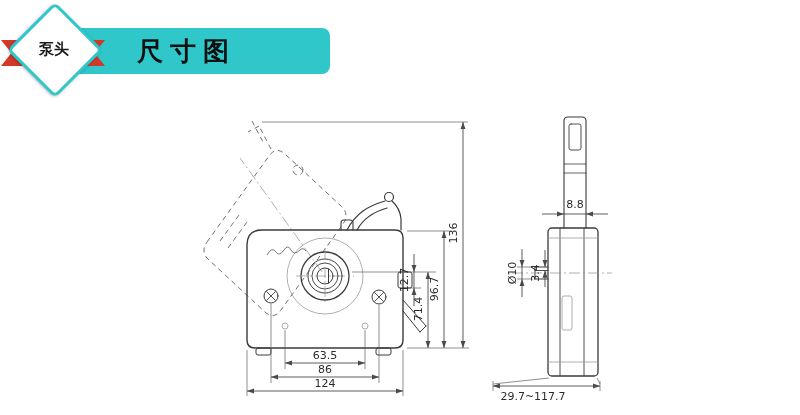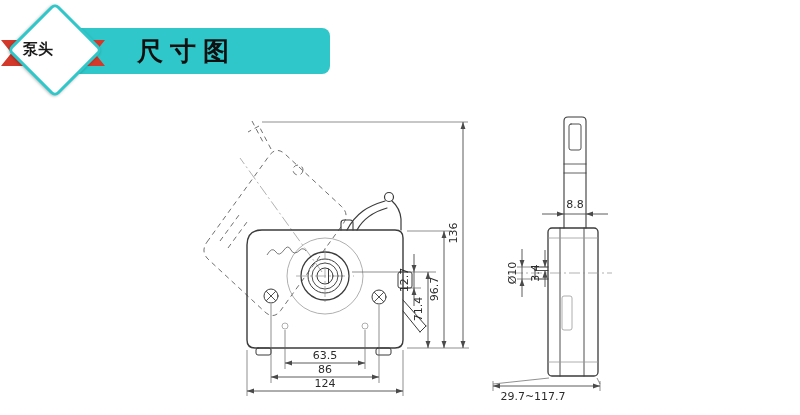--- a/index.html
+++ b/index.html
@@ -7,21 +7,21 @@
          font-family:"DejaVu Sans",sans-serif;}
   
   .banner{position:absolute;left:36px;top:28px;width:294px;height:46px;background:#2fc7c9;
           border-radius:8px;display:flex;align-items:center;justify-content:center;}
   .banner-title{font-size:26px;font-weight:bold;color:#101010;letter-spacing:7px;padding-left:7px;}
   .ribbon{position:absolute;left:1px;top:40px;width:104px;height:26px;background:#d2392a;
           clip-path:polygon(0% 0%,100% 0%,90% 50%,100% 100%,0% 100%,10% 50%);}
   .diamond{position:absolute;left:21px;top:16px;width:62px;height:62px;background:#ffffff;
            border:3px solid #2fc7c9;border-radius:6px;transform:rotate(45deg);
            box-shadow:0 1px 3px rgba(0,0,0,.28);}
-  .badge-label{position:absolute;left:23px;top:40px;width:62px;text-align:left;
+  .badge-label{position:absolute;left:23px;top:40px;width:62px;text-align:center;
                font-size:15px;font-weight:bold;color:#1b1b1b;}
   
   svg{position:absolute;left:0;top:0;}
   .solid{stroke:#3b3b3b;fill:none;stroke-linecap:round;stroke-linejoin:round;}
   .thin{stroke:#9a9a9a;stroke-width:.8;fill:none;}
   .dash{stroke:#707070;stroke-width:1;fill:none;stroke-dasharray:5 4;stroke-linejoin:round;}
   .cl{stroke:#8f8f8f;stroke-width:.7;stroke-dasharray:11 3 2 3;fill:none;}
   .ext{stroke:#606060;stroke-width:.7;fill:none;}
   .dim{stroke:#4a4a4a;stroke-width:.9;fill:none;}
   .dimtext{font-size:11px;fill:#2b2b2b;}

